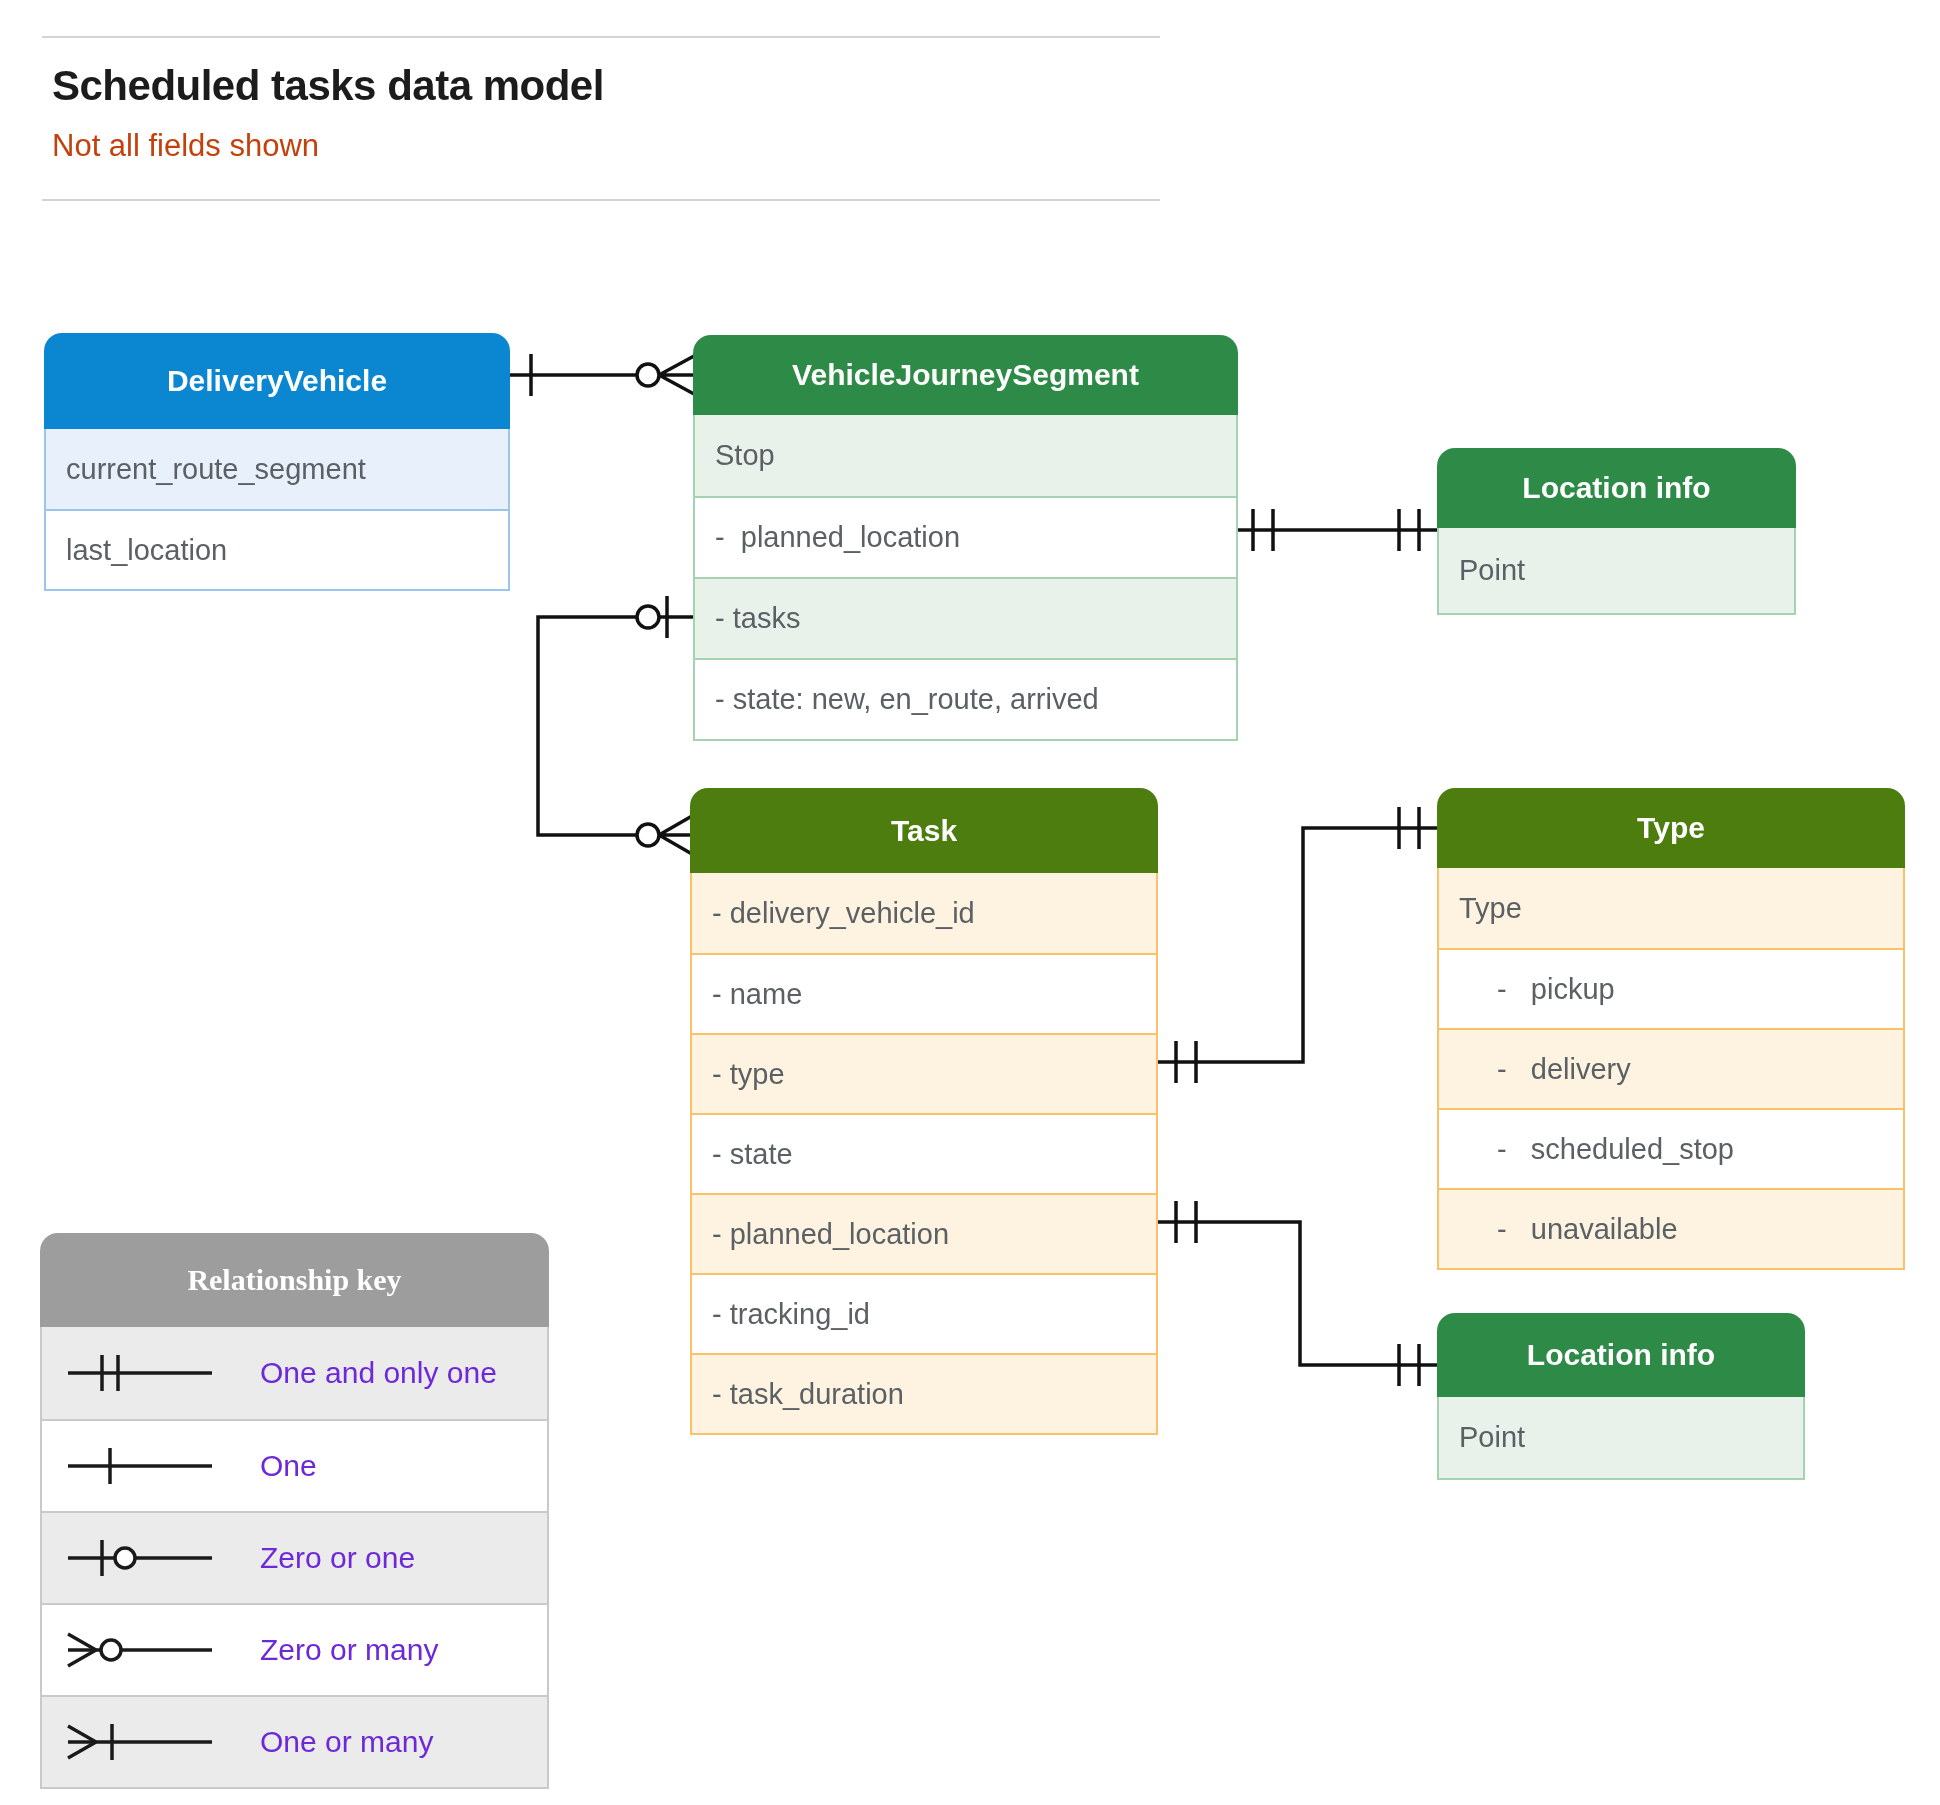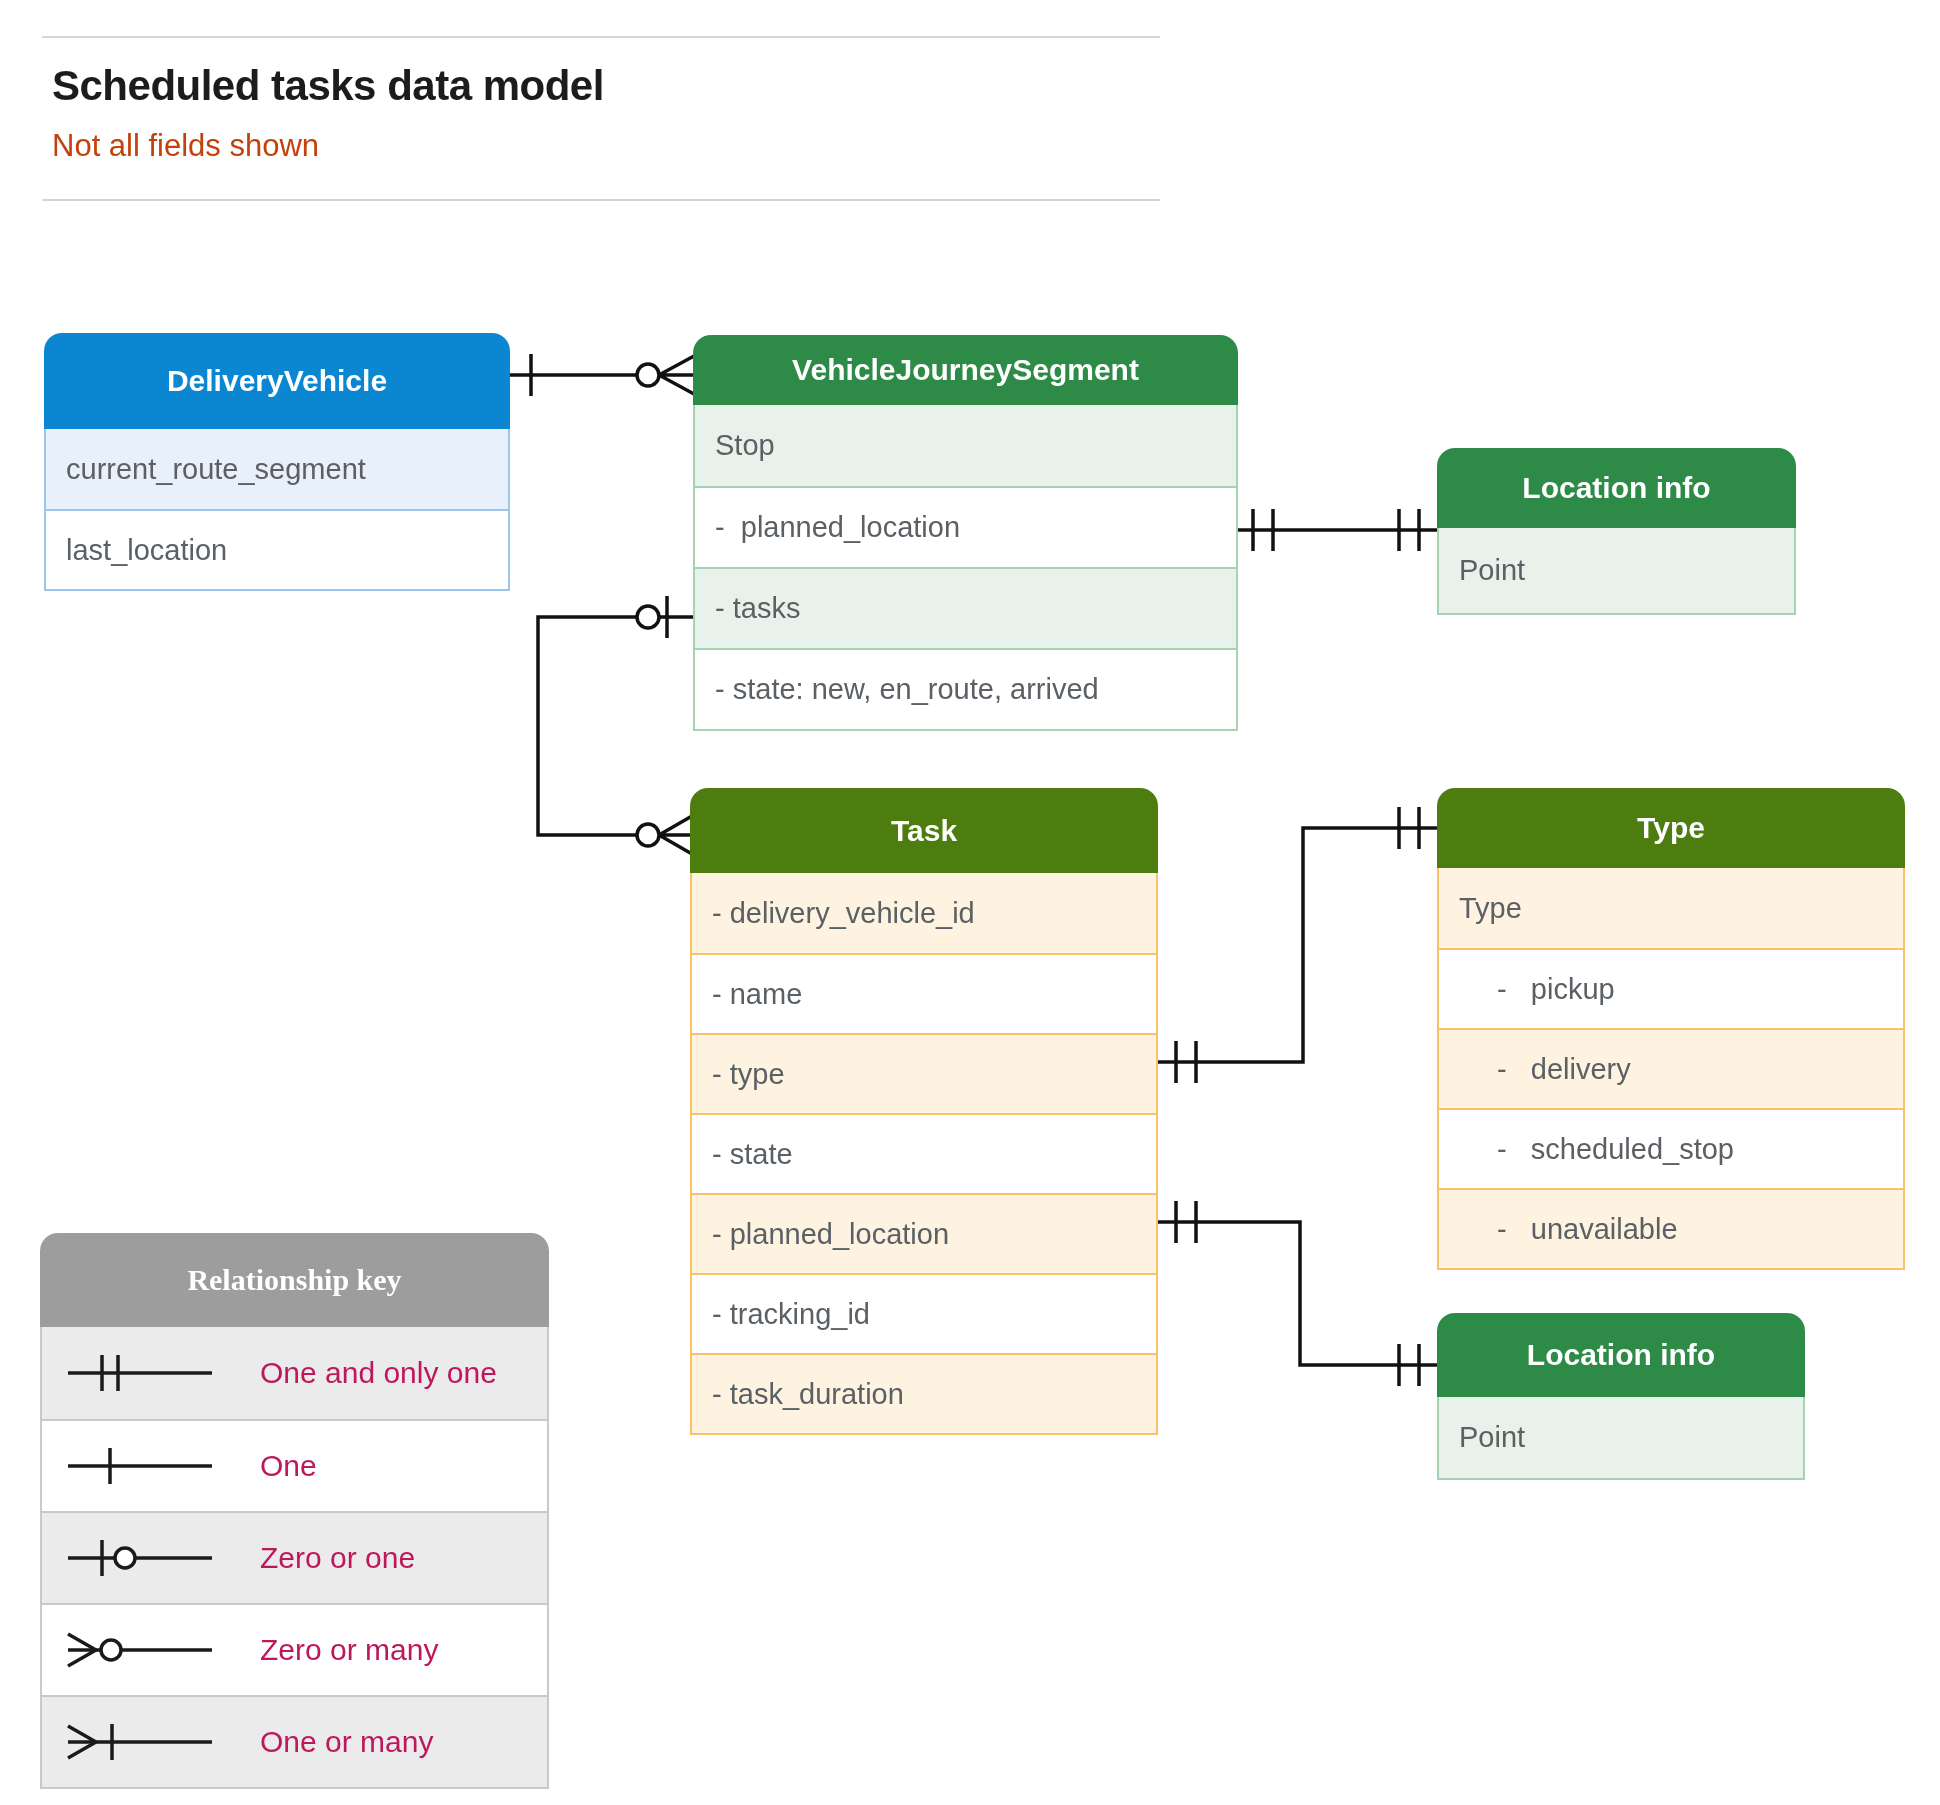--- a/index.html
+++ b/index.html
@@ -34,21 +34,21 @@
   .hdr-blue   { background:#0b87d2; }
   .hdr-green  { background:#2e8b47; }
   .hdr-orange { background:#4d7c0f; }
   .hdr-gray   { background:#9d9d9d;font-family:Liberation Serif, serif; }
   .body-blue   { --border:#9ac6ee; --alt:#e7f0fb; }
   .body-green  { --border:#a5d2b0; --alt:#e8f2ea; }
   .body-orange { --border:#fac06a; --alt:#fdf3e0; }
   .body-gray   { --border:#c9c9c9; --alt:#ebebeb; }
 
   .key-row { gap:26px; padding-left:20px; }
-  .key-label { font-size:30px; color:#be185d; }
+  .key-label { font-size:30px; color:#6d28d9; }
   .key-sym { width:172px; height:50px; flex:0 0 auto; }
   .key-sym path { stroke:#1a1a1a; stroke-width:3.5; fill:none; }
   .key-sym circle { stroke:#1a1a1a; stroke-width:3.5; fill:#ffffff; }
 </style>
 </head>
 <body>
 
 <div class="canvas">
 
   <div class="rule" style="left:42px; top:36px; width:1118px;"></div>
@@ -91,21 +91,21 @@
     <div class="entity-header hdr-blue" style="height:96px;">
       <span>DeliveryVehicle</span>
     </div>
     <div class="entity-body body-blue">
       <div class="entity-row">current_route_segment</div>
       <div class="entity-row">last_location</div>
     </div>
   </div>
 
   <div class="entity" style="left:693px; top:335px; width:545px; --rowh:81px;">
-    <div class="entity-header hdr-green" style="height:70px;">
+    <div class="entity-header hdr-green" style="height:80px;">
       <span>VehicleJourneySegment</span>
     </div>
     <div class="entity-body body-green">
       <div class="entity-row">Stop</div>
       <div class="entity-row">-  planned_location</div>
       <div class="entity-row">- tasks</div>
       <div class="entity-row">- state: new, en_route, arrived</div>
     </div>
   </div>
 

